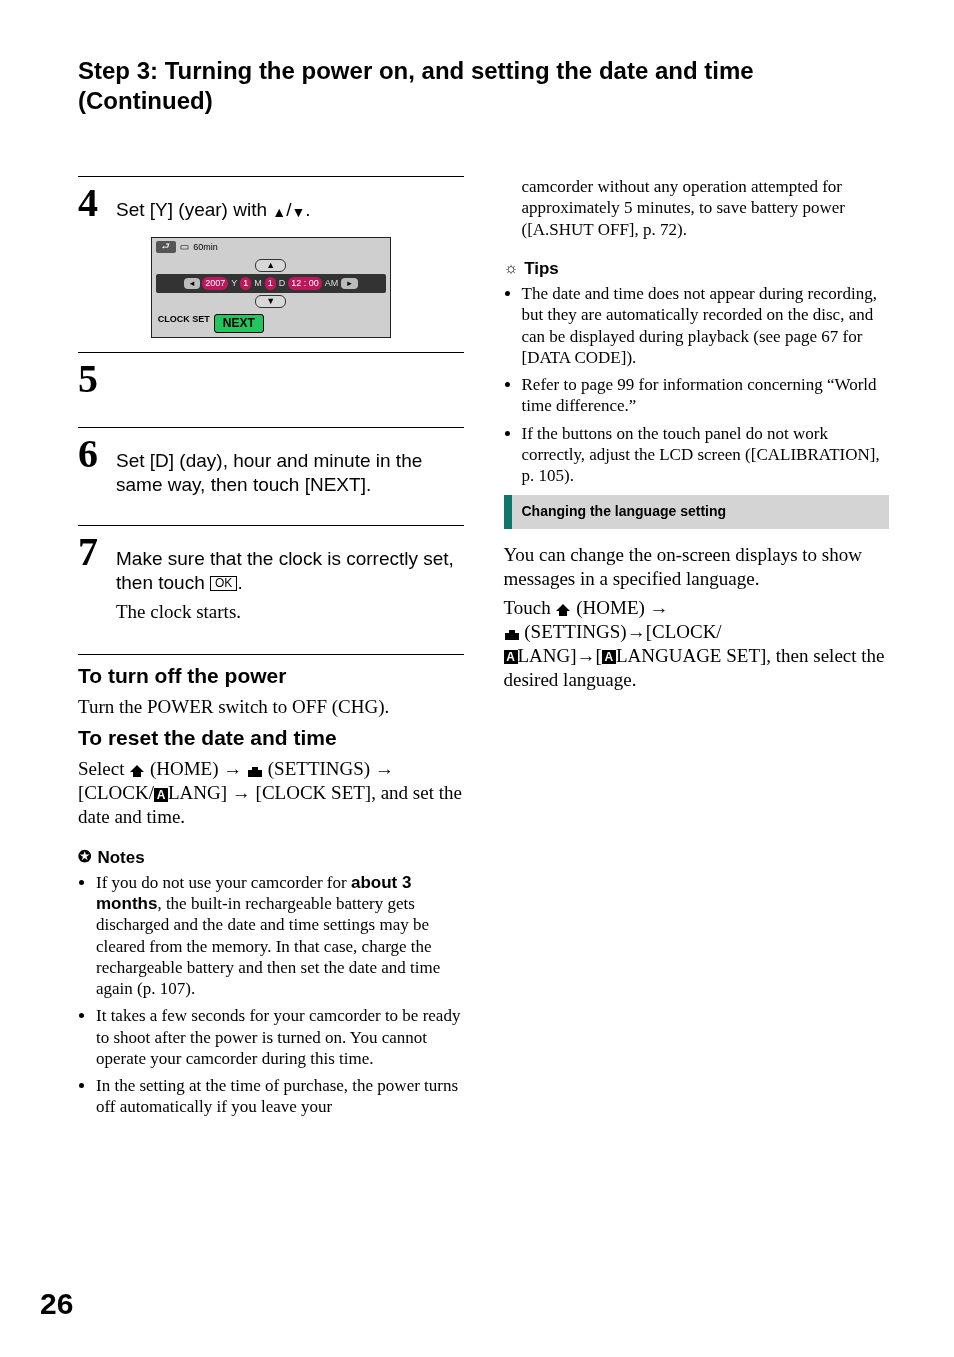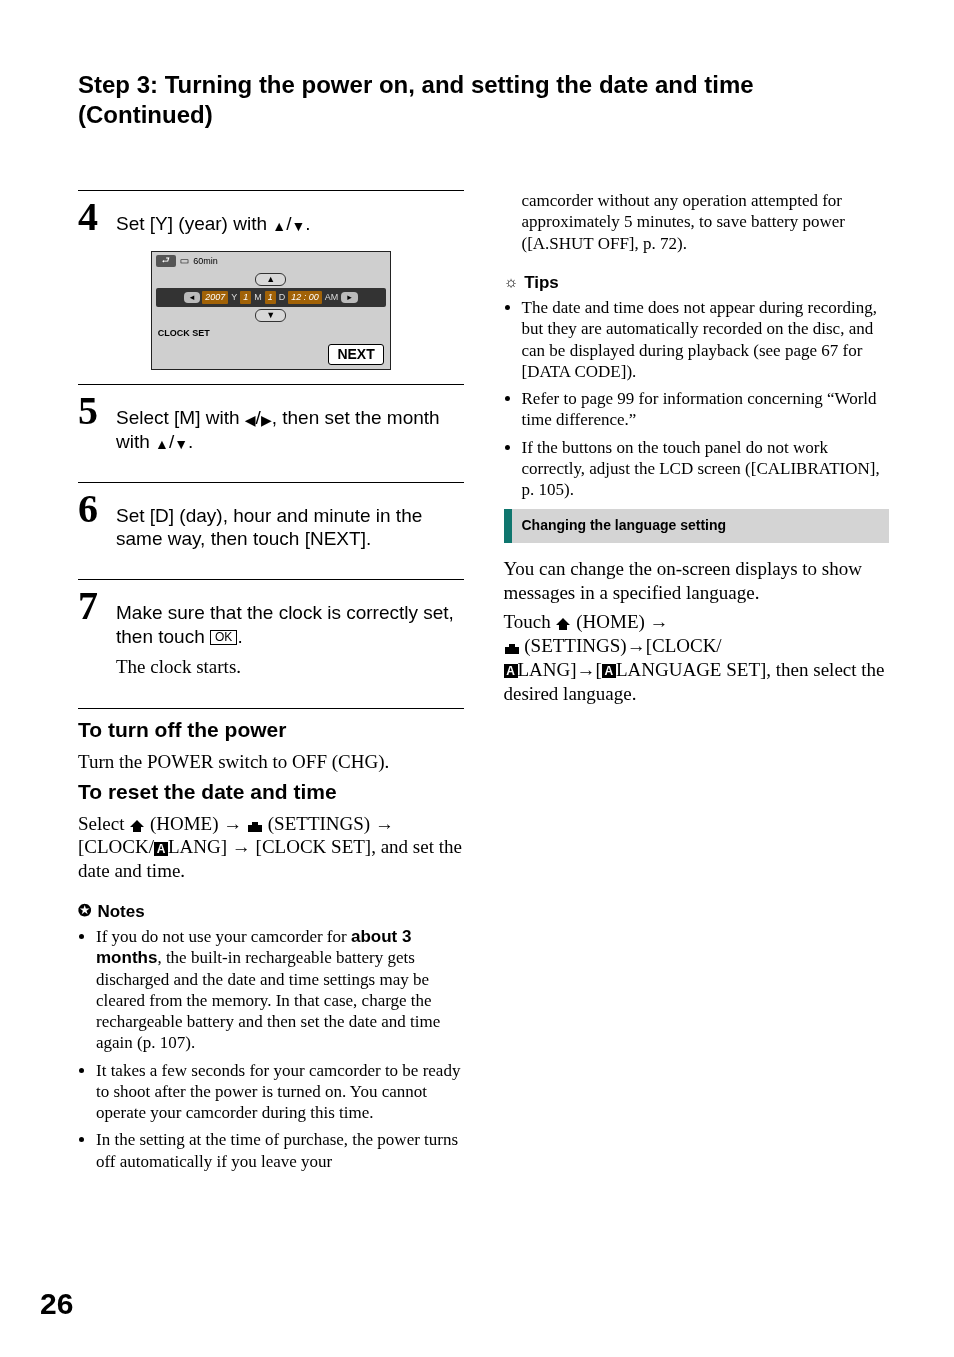--- a/index.html
+++ b/index.html
@@ -7,21 +7,21 @@
     width: 954px;
     height: 1357px;
     font-family: "Times New Roman", Times, serif;
     font-size: 19px;
     line-height: 1.25;
     color: #000;
     position: relative;
     background: #fff;
   }
   .page {
-    padding: 70px 65px 40px 78px;
+    padding: 56px 65px 40px 78px;
   }
   .cont-title {
     font-family: Arial, Helvetica, sans-serif;
     font-weight: bold;
     font-size: 24px;
     margin-bottom: 60px;
   }
   .columns {
     display: flex;
     gap: 40px;
@@ -97,38 +97,38 @@
     align-items: center;
     justify-content: center;
     gap: 2px;
     background: #333;
     color: #fff;
     padding: 3px 4px;
     font-size: 9px;
     margin: 0 4px;
     border-radius: 2px;
   }
-  .lcd-seg { background:#a16207; padding:1px 3px; border-radius:1px;font-style:italic; }
+  .lcd-seg { background:#be185d; padding:1px 3px; border-radius:6px; }
   .lcd-lbl { color:#ddd; padding:0 1px; }
   .lcd-lr { background:#bbb; color:#000; border-radius:4px; padding:0 6px; }
   .lcd-bottom {
     padding: 4px 6px;
     font-weight: bold;
     font-size: 9px;
     display:flex;
-    flex-direction:column;
+    flex-direction:row;
     gap:4px;
   }
   .lcd-next {
     align-self:flex-end;
     border:1px solid #000;
     border-radius:3px;
     padding:1px 8px;
-    background:#ffffff;
-    font-size:14px;
+    background:#22c55e;
+    font-size:12px;
   }
   .subhead {
     font-family: Arial, Helvetica, sans-serif;
     font-weight: bold;
     font-size: 21px;
     margin-bottom: 6px;
   }
   .para { font-size: 19px; margin-bottom: 6px; }
   .notes-head, .tips-head {
     font-family: Arial, Helvetica, sans-serif;
@@ -237,25 +237,20 @@
           <div class="lcd-bottom">
             <span>CLOCK SET</span>
             <span class="lcd-next">NEXT</span>
           </div>
         </div>
       </div>
 
       <div class="step">
         <div class="step-head">
           <div class="step-num">5</div>
-          <div class="step-body">
-            <div class="step-title">
-              <span>Select [M] with </span><span class="tri">◀</span><span>/</span><span class="tri">▶</span><span>, then set the month with </span><span class="tri">▲</span><span>/</span><span class="tri">▼</span><span>.</span>
-            </div>
-          </div>
         </div>
         <div class="spacer"></div>
       </div>
 
       <div class="step">
         <div class="step-head">
           <div class="step-num">6</div>
           <div class="step-body">
             <div class="step-title">Set [D] (day), hour and minute in the same way, then touch [NEXT].</div>
           </div>

